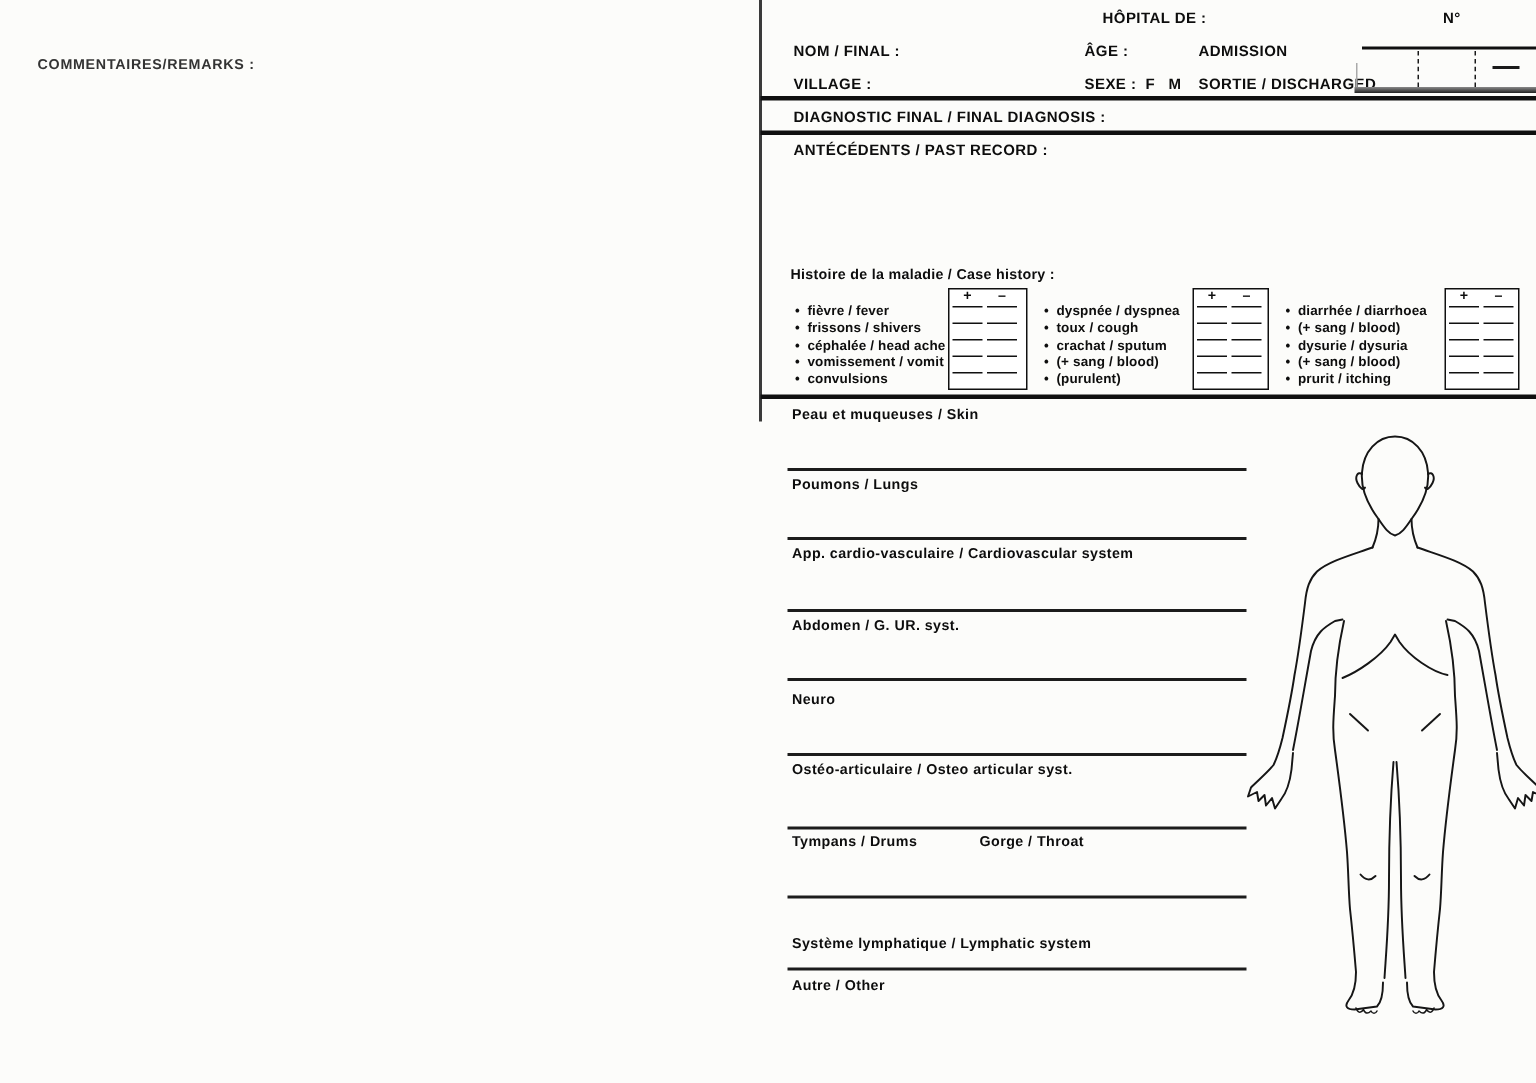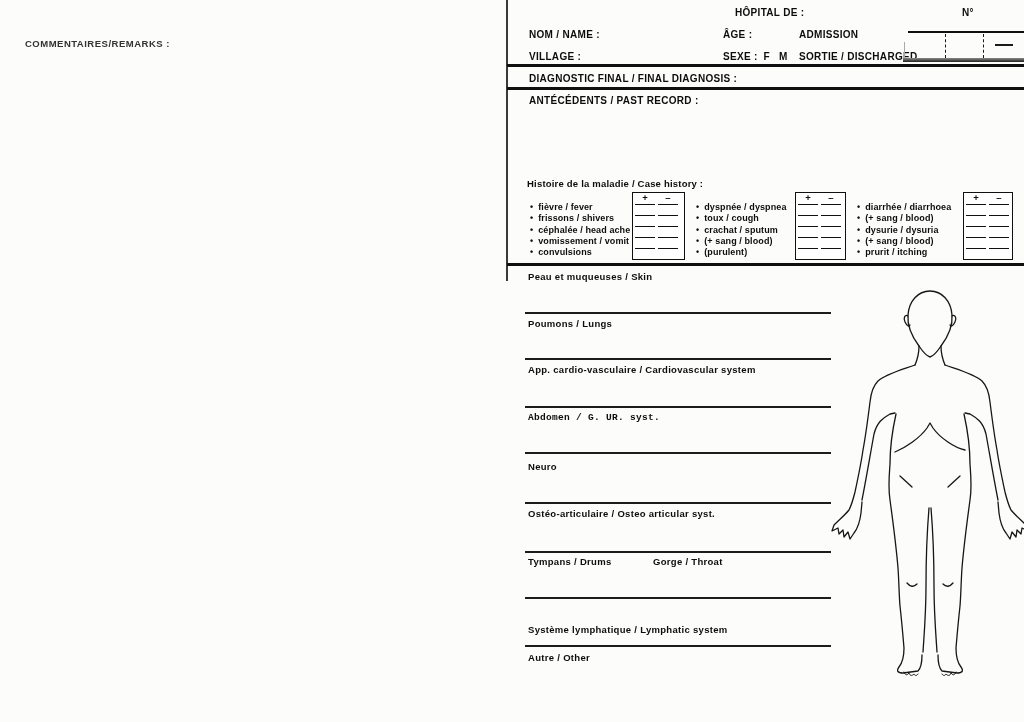--- a/index.html
+++ b/index.html
@@ -74,21 +74,21 @@
 
 <div class="canvas">
 
   <div class="lbl lbl-sm faded" style="left:25px; top:38px; letter-spacing:0.5px;">COMMENTAIRES/REMARKS :</div>
 
   <div class="fold-line"></div>
 
   <div class="lbl" style="left:735px; top:7px;">HÔPITAL DE :</div>
   <div class="lbl" style="left:962px; top:7px;">N°</div>
 
-  <div class="lbl" style="left:529px; top:29px;">NOM / NAME :</div>
+  <div class="lbl" style="left:529px; top:29px;">NOM / FINAL :</div>
   <div class="lbl" style="left:723px; top:29px;">ÂGE :</div>
   <div class="lbl" style="left:799px; top:29px;">ADMISSION</div>
 
   <div class="lbl" style="left:529px; top:51px;">VILLAGE :</div>
   <div class="sexe-wrap">
     <span>SEXE :</span>
     <span class="f">F</span>
     <span class="m">M</span>
   </div>
   <div class="lbl" style="left:799px; top:51px;">SORTIE / DISCHARGED</div>
@@ -234,21 +234,21 @@
   </div>
 
   <div class="full-line fl3"></div>
 
   <div class="lbl lbl-sm" style="left:528px; top:271px;">Peau et muqueuses / Skin</div>
   <div class="section-line" style="top:312px;"></div>
   <div class="lbl lbl-sm" style="left:528px; top:318px;">Poumons / Lungs</div>
   <div class="section-line" style="top:358px;"></div>
   <div class="lbl lbl-sm" style="left:528px; top:364px;text-align:right;">App. cardio-vasculaire / Cardiovascular system</div>
   <div class="section-line" style="top:406px;"></div>
-  <div class="lbl lbl-sm" style="left:528px; top:412px;font-family:Liberation Mono, monospace;">Abdomen / G. UR. syst.</div>
+  <div class="lbl lbl-sm" style="left:528px; top:412px;">Abdomen / G. UR. syst.</div>
   <div class="section-line" style="top:452px;"></div>
   <div class="lbl lbl-sm" style="left:528px; top:461px;text-align:right;">Neuro</div>
   <div class="section-line" style="top:502px;"></div>
   <div class="lbl lbl-sm" style="left:528px; top:508px;">Ostéo-articulaire / Osteo articular syst.</div>
   <div class="section-line" style="top:551px;"></div>
   <div class="lbl lbl-sm" style="left:528px; top:556px;">Tympans / Drums</div>
   <div class="lbl lbl-sm" style="left:653px; top:556px;">Gorge / Throat</div>
   <div class="section-line" style="top:597px;"></div>
   <div class="lbl lbl-sm" style="left:528px; top:604px;margin-top:20px;">Système lymphatique / Lymphatic system</div>
   <div class="section-line" style="top:645px;"></div>

